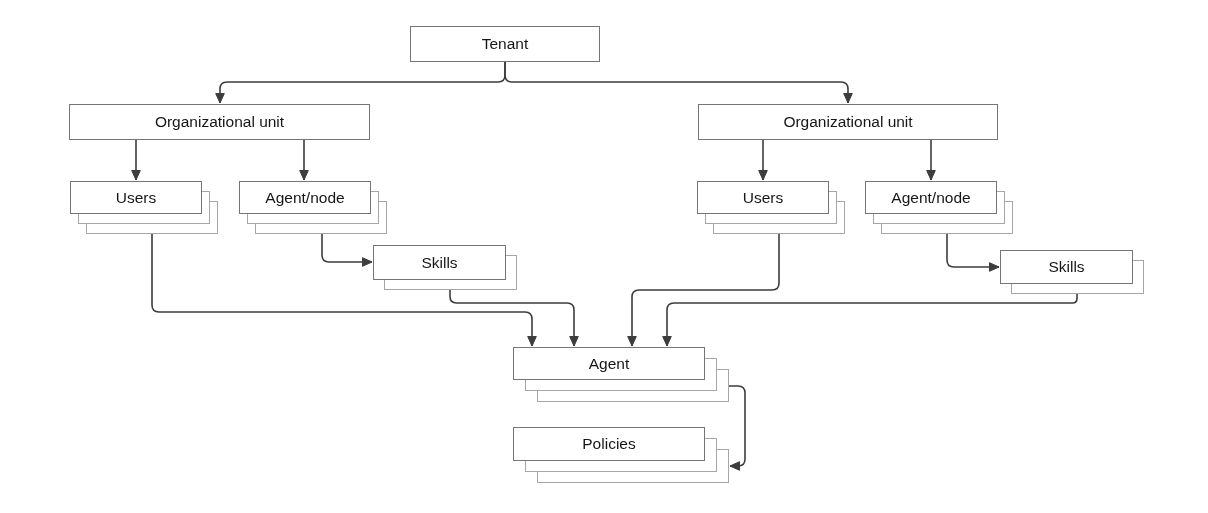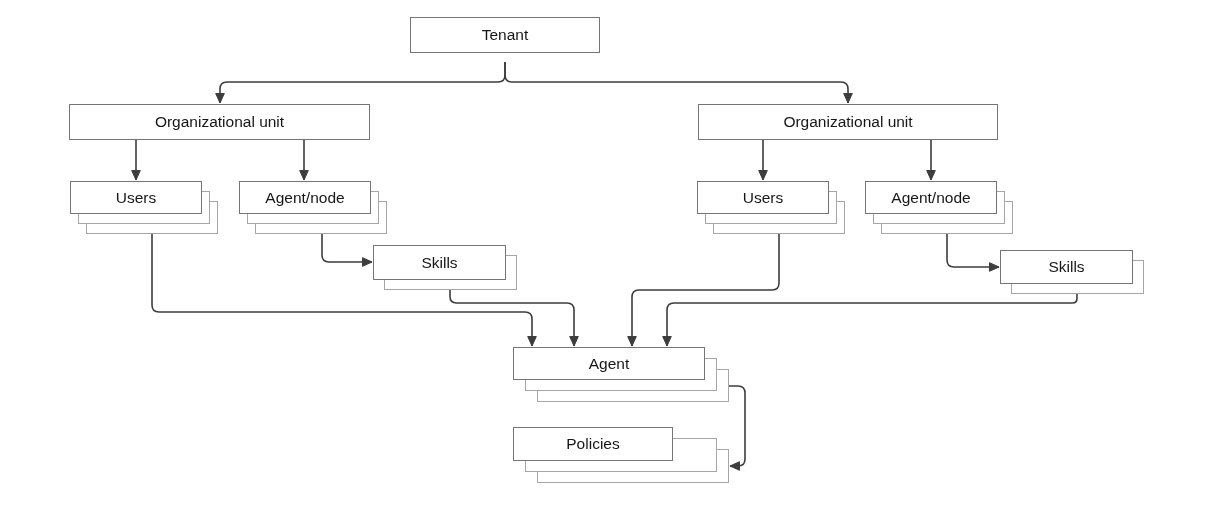--- a/index.html
+++ b/index.html
@@ -72,21 +72,21 @@
         <path class="edge-path" d="M 322 234 L 322 255 Q 322 262 329 262 L 372 262" stroke="#3d3d3d" marker-end="url(#arrowhead)"></path>
         <path class="edge-path" d="M 947 234 L 947 260 Q 947 267 954 267 L 999 267" stroke="#3d3d3d" marker-end="url(#arrowhead)"></path>
         <path class="edge-path" d="M 152 234 L 152 305 Q 152 312 159 312 L 525 312 Q 532 312 532 319 L 532 346" stroke="#3d3d3d" marker-end="url(#arrowhead)"></path>
         <path class="edge-path" d="M 450 290 L 450 296.5 Q 450 303 456.5 303 L 567 303 Q 574 303 574 310 L 574 346" stroke="#3d3d3d" marker-end="url(#arrowhead)"></path>
         <path class="edge-path" d="M 779 234 L 779 283 Q 779 290 772 290 L 639 290 Q 632 290 632 297 L 632 346" stroke="#3d3d3d" marker-end="url(#arrowhead)"></path>
         <path class="edge-path" d="M 1077 294 L 1077 298.5 Q 1077 303 1072.5 303 L 674 303 Q 667 303 667 310 L 667 346" stroke="#3d3d3d" marker-end="url(#arrowhead)"></path>
         <path class="edge-path" d="M 729 386 L 738 386 Q 745 386 745 393 L 745 459 Q 745 466 738 466 L 730 466" stroke="#3d3d3d" marker-end="url(#arrowhead)"></path>
       </g>
   </svg>
   <div id="node-layer">
-      <div class="node-box" style="left: 410px; top: 17px; width: 190px; height: 36px; border-color: rgb(117, 117, 117); background: rgb(255, 255, 255);">
+      <div class="node-box" style="left: 410px; top: 26px; width: 190px; height: 36px; border-color: rgb(117, 117, 117); background: rgb(255, 255, 255);">
         <span class="node-label" style="color: rgb(22, 22, 22);">Tenant</span>
       </div>
       <div class="node-box" style="left: 69px; top: 104px; width: 301px; height: 36px; border-color: rgb(117, 117, 117); background: rgb(255, 255, 255);">
         <span class="node-label" style="color: rgb(22, 22, 22);">Organizational unit</span>
       </div>
       <div class="node-box" style="left: 698px; top: 104px; width: 300px; height: 36px; border-color: rgb(117, 117, 117); background: rgb(255, 255, 255);">
         <span class="node-label" style="color: rgb(22, 22, 22);">Organizational unit</span>
       </div>
       <div class="stack-box" style="left: 86px; top: 201px; width: 132px; height: 33px; border-color: rgb(166, 166, 166);"></div>
       <div class="stack-box" style="left: 78px; top: 191px; width: 132px; height: 33px; border-color: rgb(166, 166, 166);"></div>
@@ -116,17 +116,17 @@
       <div class="node-box" style="left: 1000px; top: 250px; width: 133px; height: 34px; border-color: rgb(117, 117, 117); background: rgb(255, 255, 255);">
         <span class="node-label" style="color: rgb(22, 22, 22);">Skills</span>
       </div>
       <div class="stack-box" style="left: 537px; top: 369px; width: 192px; height: 33px; border-color: rgb(166, 166, 166);"></div>
       <div class="stack-box" style="left: 525px; top: 358px; width: 192px; height: 33px; border-color: rgb(166, 166, 166);"></div>
       <div class="node-box" style="left: 513px; top: 347px; width: 192px; height: 33px; border-color: rgb(117, 117, 117); background: rgb(255, 255, 255);">
         <span class="node-label" style="color: rgb(22, 22, 22);">Agent</span>
       </div>
       <div class="stack-box" style="left: 537px; top: 449px; width: 192px; height: 34px; border-color: rgb(166, 166, 166);"></div>
       <div class="stack-box" style="left: 525px; top: 438px; width: 192px; height: 34px; border-color: rgb(166, 166, 166);"></div>
-      <div class="node-box" style="left: 513px; top: 427px; width: 160px; height: 34px; border-color: rgb(117, 117, 117); background: rgb(255, 255, 255);">
+      <div class="node-box" style="left: 513px; top: 427px; width: 192px; height: 34px; border-color: rgb(117, 117, 117); background: rgb(255, 255, 255);">
         <span class="node-label" style="color: rgb(22, 22, 22);">Policies</span>
       </div>
     </div>
 </div>
 
 </body></html>

